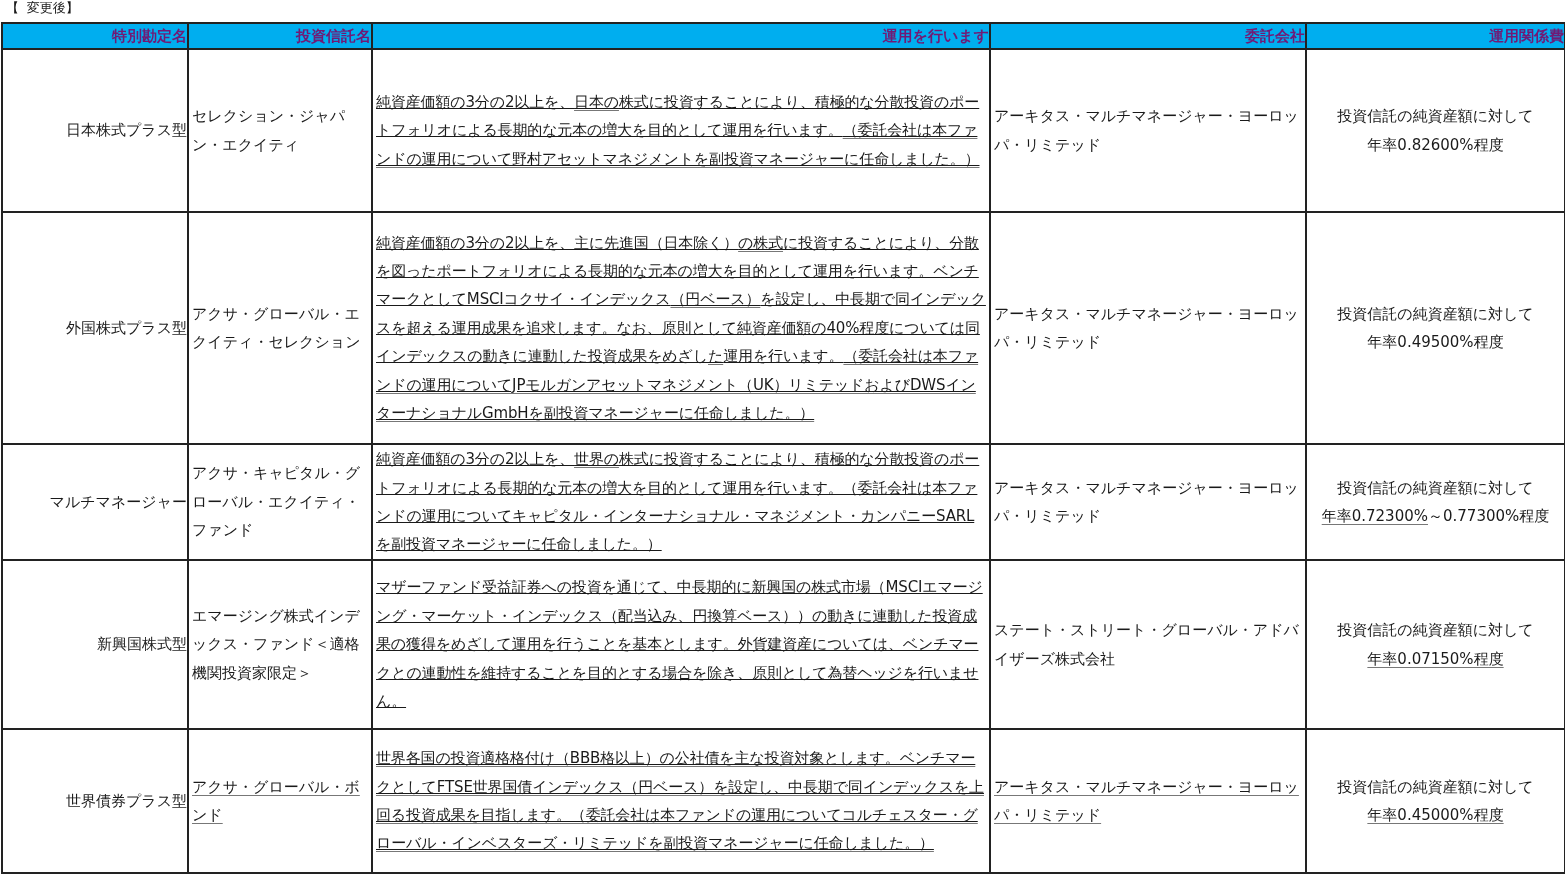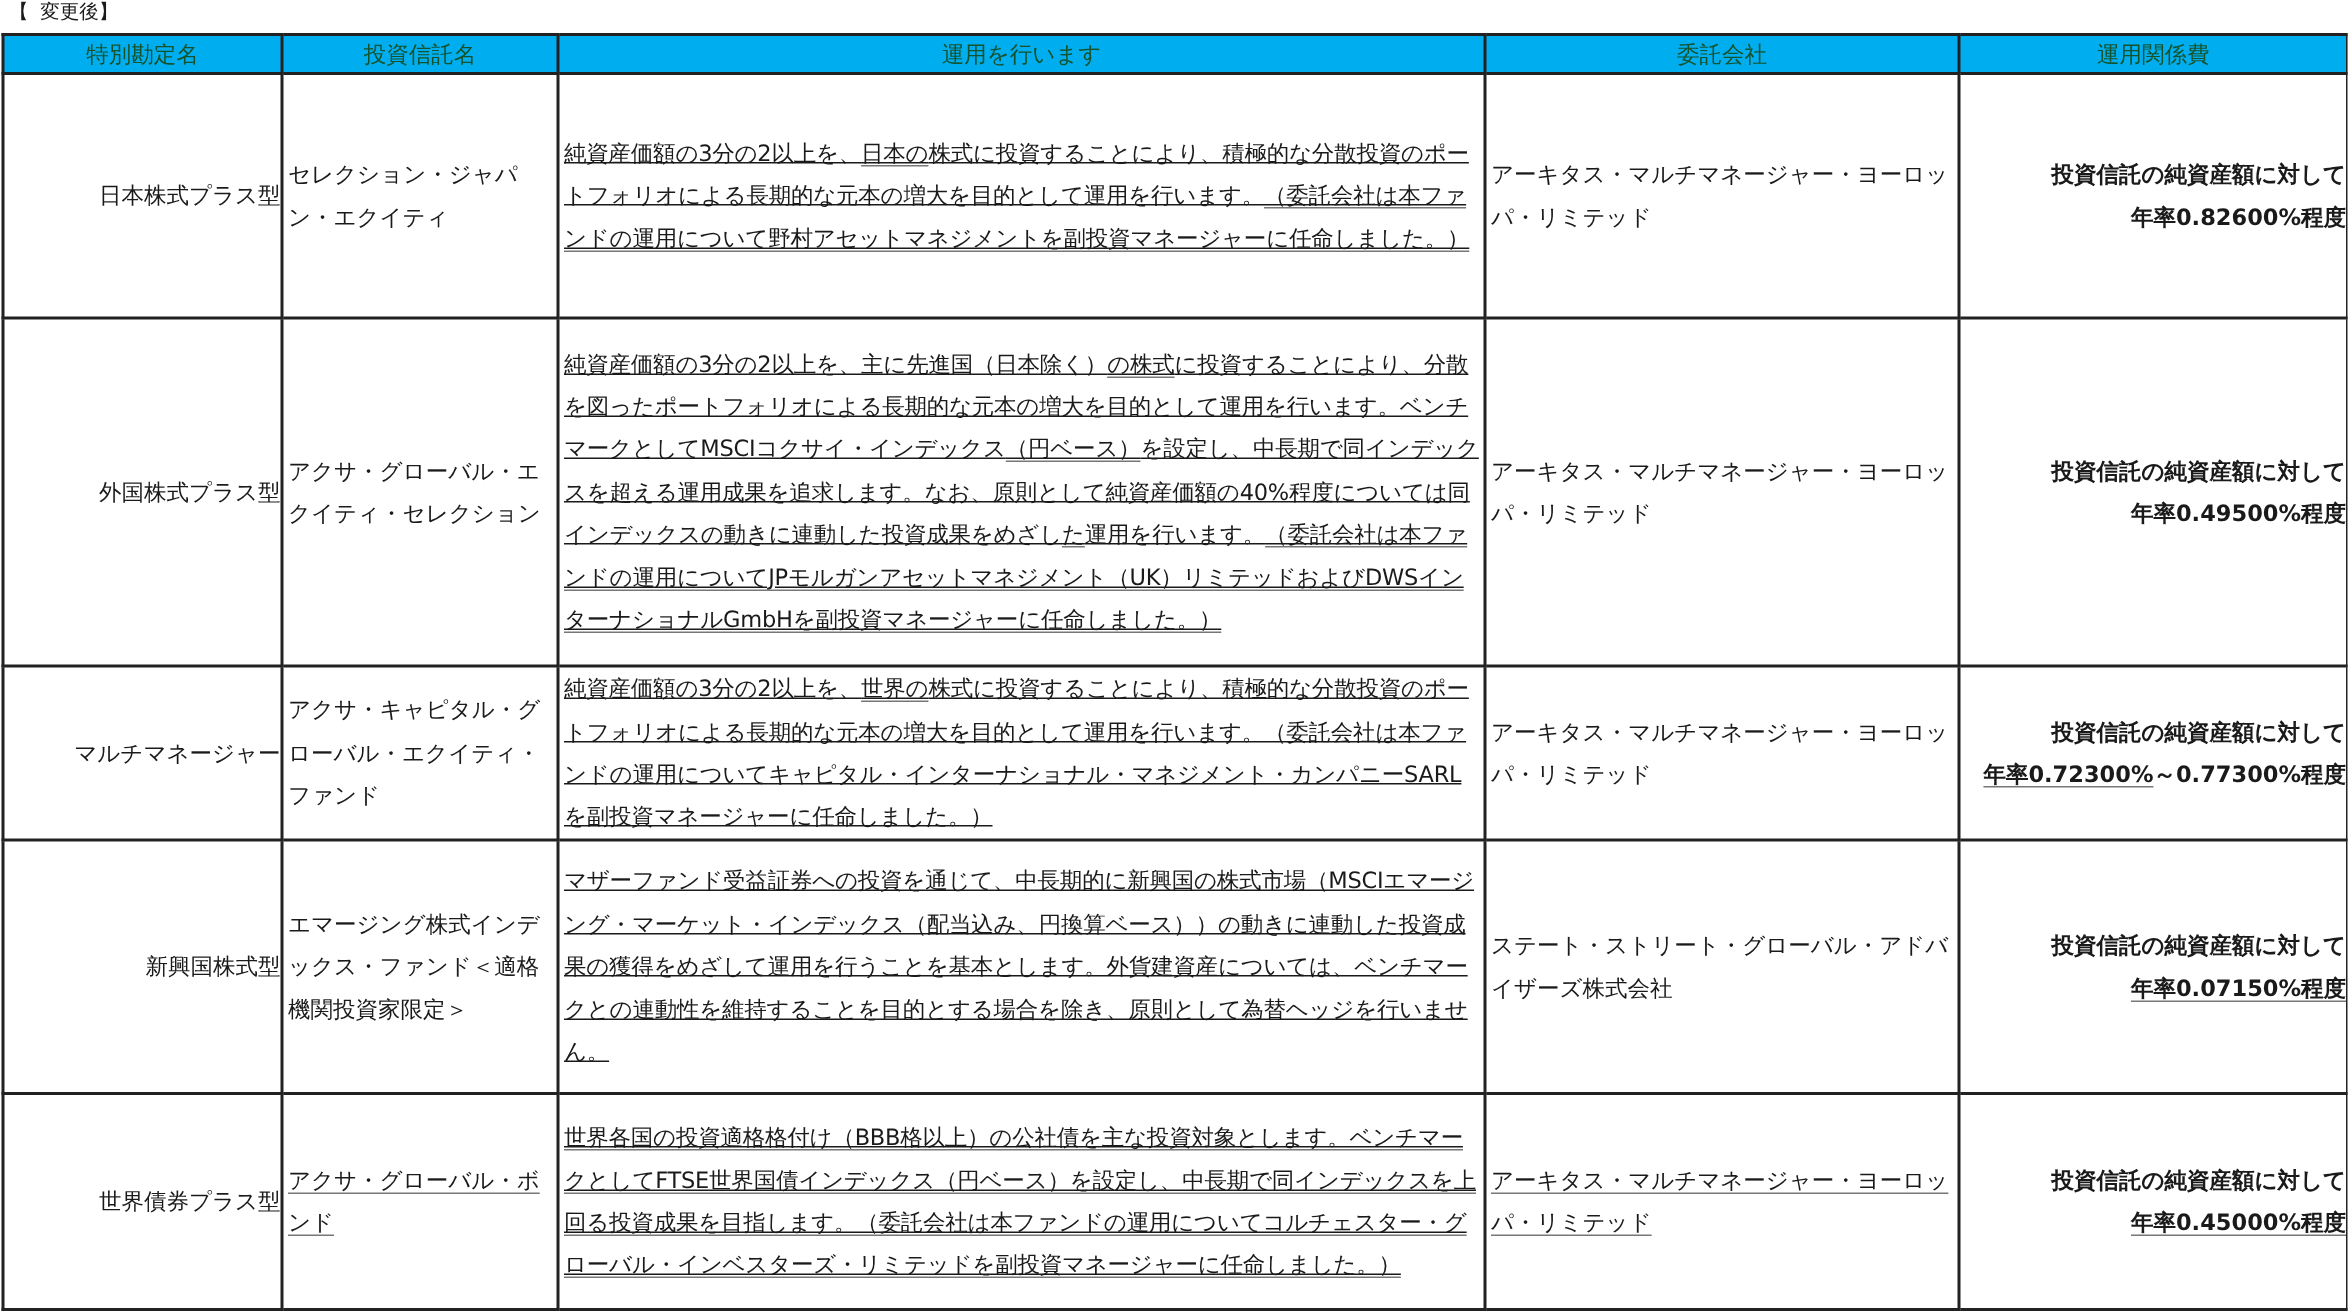--- a/index.html
+++ b/index.html
@@ -1,24 +1,24 @@
 <!DOCTYPE html>
 <html><head>
 <meta charset="utf-8">
 <style>
   html, body { margin:0; padding:0; background:#ffffff; }
   body { width:1565px; height:876px; overflow:hidden; font-family:"DejaVu Sans", sans-serif; color:#1a1a1a; position:relative; }
   .caption { position:absolute; left:6px; top:0px; font-size:13px; line-height:18px;font-family:Liberation Mono, monospace; }
   table { position:absolute; left:1px; top:22px; border-collapse:collapse; table-layout:fixed; width:1563px; }
   th, td { border:2px solid #222; padding:0; }
-  th { background:#00aeef; color:#14532d; font-weight:normal; font-size:15px; height:24px; text-align:center; }
+  th { background:#00aeef; color:#701a75; font-weight:bold; font-size:15px; height:24px; text-align:right; }
   td { font-size:15px; line-height:28.4px; vertical-align:middle; }
   td.c-name { text-align:right; }
   td.c-fund, td.c-desc, td.c-co { text-align:left; padding-left:3px; padding-right:2px; }
-  td.c-fee { text-align:right;font-weight:bold; }
+  td.c-fee { text-align:center; }
   .u { text-decoration:underline; text-decoration-color:#777; text-underline-offset:3px; }
   .desc { letter-spacing:-0.15px;text-decoration:underline; }
 </style>
 </head>
 <body>
 
 <div class="caption">【 変更後】</div>
 
 <table>
   <colgroup>

